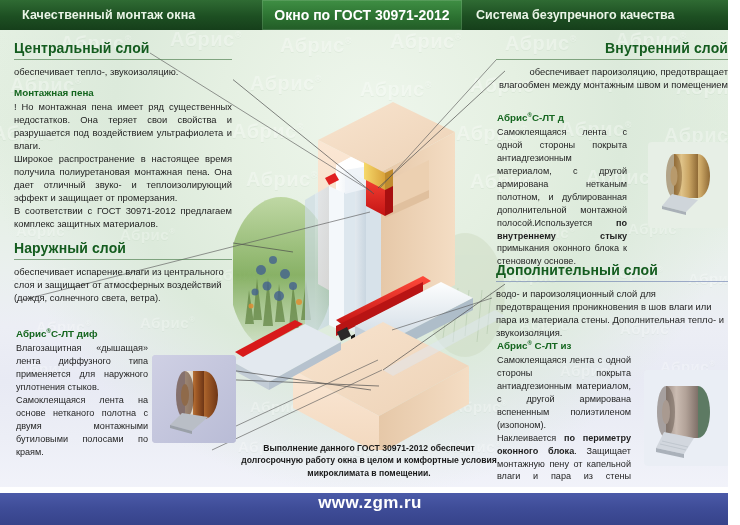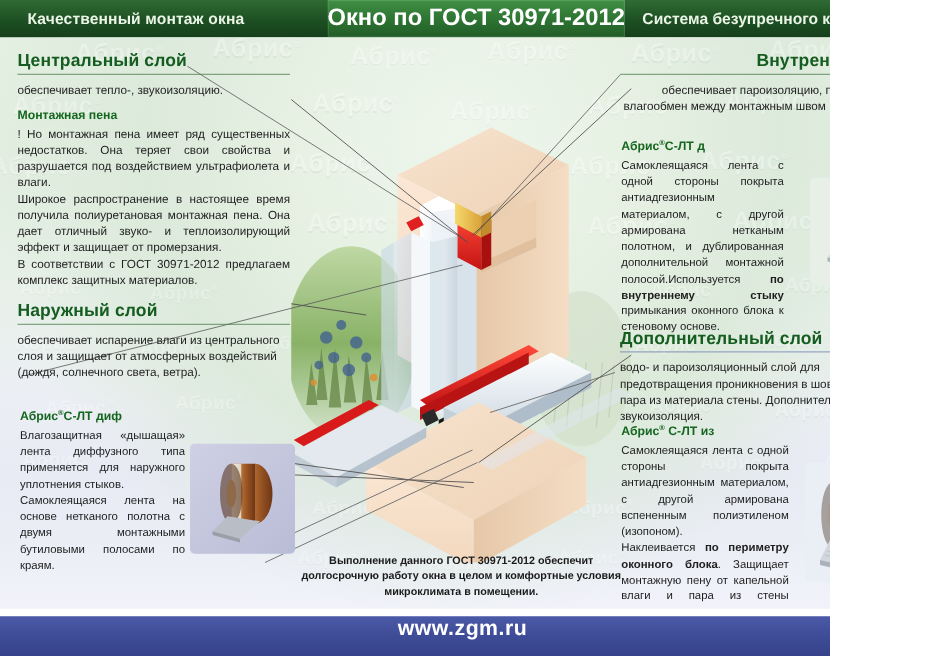--- a/index.html
+++ b/index.html
@@ -4,42 +4,42 @@
 <style>
   html,body{margin:0;padding:0;}
   body{
     width:740px;height:525px;
     font-family:"Liberation Sans","DejaVu Sans",sans-serif;
     background:#ffffff;
     overflow:hidden;
     position:relative;
   }
   #poster{
-    position:absolute;left:0;top:0;width:664px;height:525px;
+    position:absolute;left:0;top:0;width:728px;height:525px;
     background:#ffffff;
     overflow:hidden;
   }
 
   
   .header{
     position:absolute;left:0;top:0;width:740px;height:30px;
     background:linear-gradient(to bottom,#2f6b33 0%,#1d4f22 55%,#163f1b 100%);
     display:flex;align-items:center;
   }
   .hdr-left{
     flex:0 0 262px;
     color:#eaf5e7;font-weight:bold;font-size:12.5px;
     padding-left:22px;box-sizing:border-box;letter-spacing:.1px;
     white-space:nowrap;
   }
   .hdr-center{
     flex:0 0 200px;height:30px;
     background:linear-gradient(to bottom,#3f8f44 0%,#2b7030 60%,#225c27 100%);
     display:flex;align-items:center;justify-content:center;
-    color:#ffffff;font-weight:bold;font-size:19px;white-space:nowrap;
+    color:#ffffff;font-weight:bold;font-size:14px;white-space:nowrap;
     box-shadow:inset 0 0 0 1px rgba(255,255,255,.12);
   }
   .hdr-right{
     flex:1;
     color:#eaf5e7;font-weight:bold;font-size:12.5px;
     padding-left:14px;box-sizing:border-box;white-space:nowrap;
   }
 
   
   .stage{

